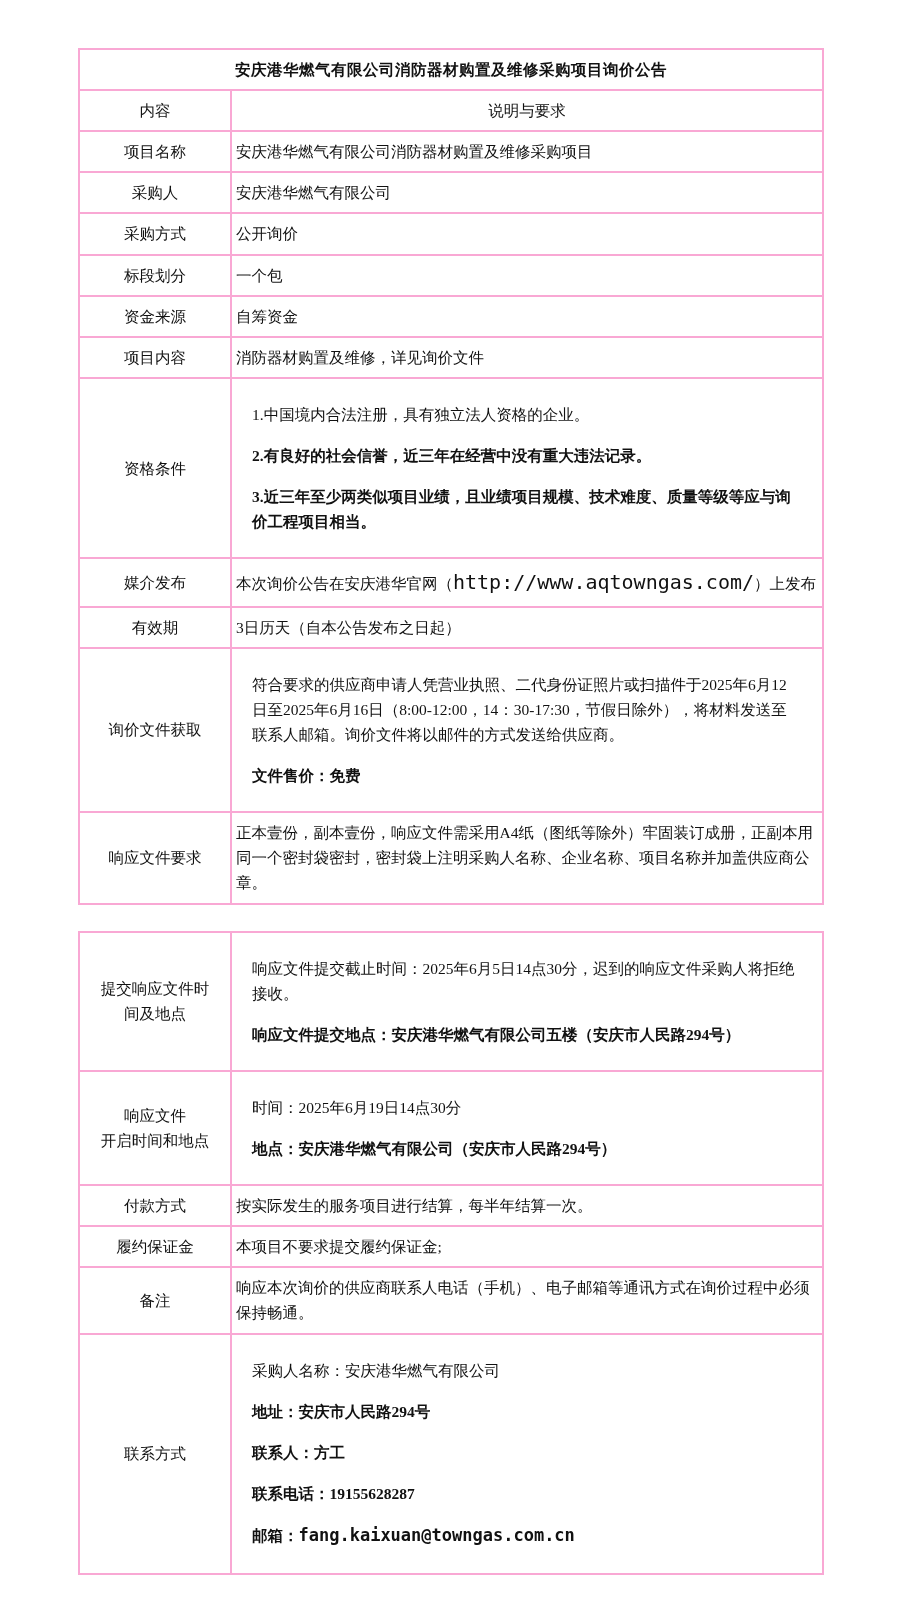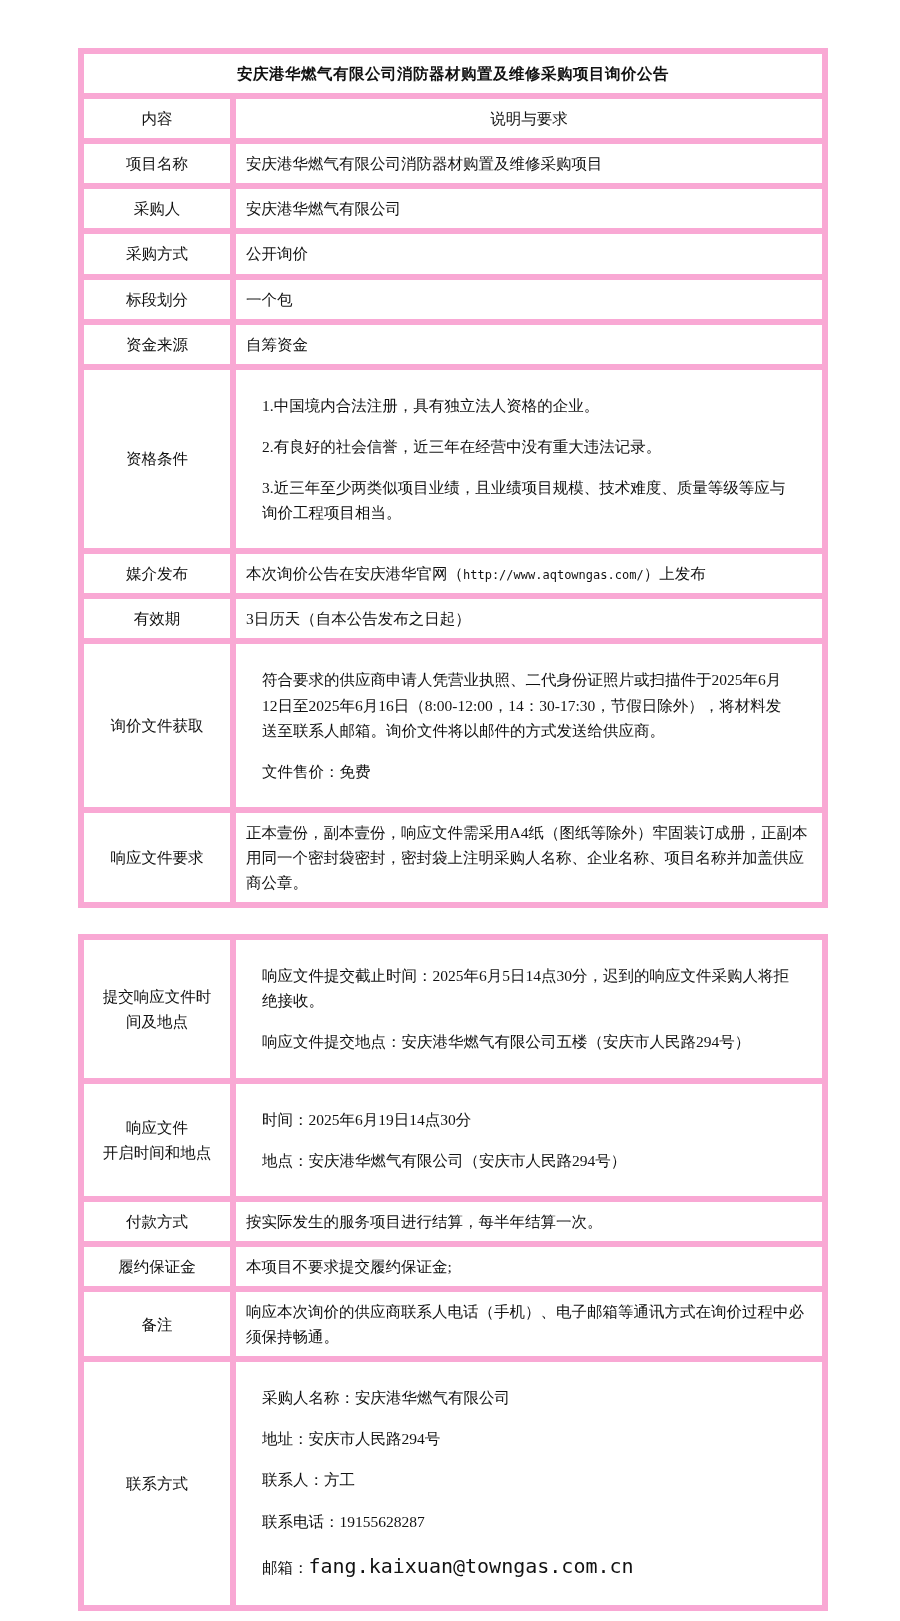--- a/index.html
+++ b/index.html
@@ -18,22 +18,22 @@
     width: 900px;
     box-sizing: border-box;
     padding: 48px 78px 40px 78px;
   }
   table.doc-table {
     width: 744px;
     border-collapse: collapse;
     table-layout: fixed;
   }
   table.doc-table td {
-    border: 6px solid #f9a8d4;
-    padding: 7px 10px;
+    border: 2px solid #f9a8d4;
+    padding: 7px 4px;
     vertical-align: middle;
     font-size: 15.5px;
     line-height: 1.62;
   }
   .title-cell {
     text-align: center;
     font-weight: bold;
     font-size: 19px;
     padding: 16px 10px 16px 10px;
     letter-spacing: 0.5px;
@@ -48,36 +48,37 @@
   }
   .value-cell {
     text-align: left;
     padding-left: 14px;
   }
   .value-cell p {
     margin: 16px;
   }
   .value-cell p + p {
     margin-top: 6px;
+    font-weight: bold;
   }
   .spacer {
     height: 26px;
     line-height: 26px;
     font-size: 0;
   }
   .label-multi {
     line-height: 1.7;
   }
   .email {
     font-family: "DejaVu Sans Mono", "Liberation Mono", monospace;
-    font-size: 20px;
+    font-size: 17px;
   }
   .url-inline {
     font-family: "DejaVu Sans Mono", "Liberation Mono", monospace;
-    font-size: 12px;
+    font-size: 20px;
   }
 </style>
 </head>
 <body>
 
 <div class="page">
 
   <table class="doc-table">
     <colgroup>
         <col style="width:152px">
@@ -105,20 +106,24 @@
         <td class="value-cell">公开询价</td>
       </tr>
       <tr>
         <td class="label-cell">标段划分</td>
         <td class="value-cell">一个包</td>
       </tr>
       <tr>
         <td class="label-cell">资金来源</td>
         <td class="value-cell">自筹资金</td>
       </tr>
+      <tr>
+        <td class="label-cell">项目内容</td>
+        <td class="value-cell">消防器材购置及维修，详见询价文件</td>
+      </tr>
 
       <tr>
         <td class="label-cell">资格条件</td>
         <td class="value-cell">
           <p>1.中国境内合法注册，具有独立法人资格的企业。</p>
           <p>2.有良好的社会信誉，近三年在经营中没有重大违法记录。</p>
           <p>3.近三年至少两类似项目业绩，且业绩项目规模、技术难度、质量等级等应与询价工程项目相当。</p>
         </td>
       </tr>
 

